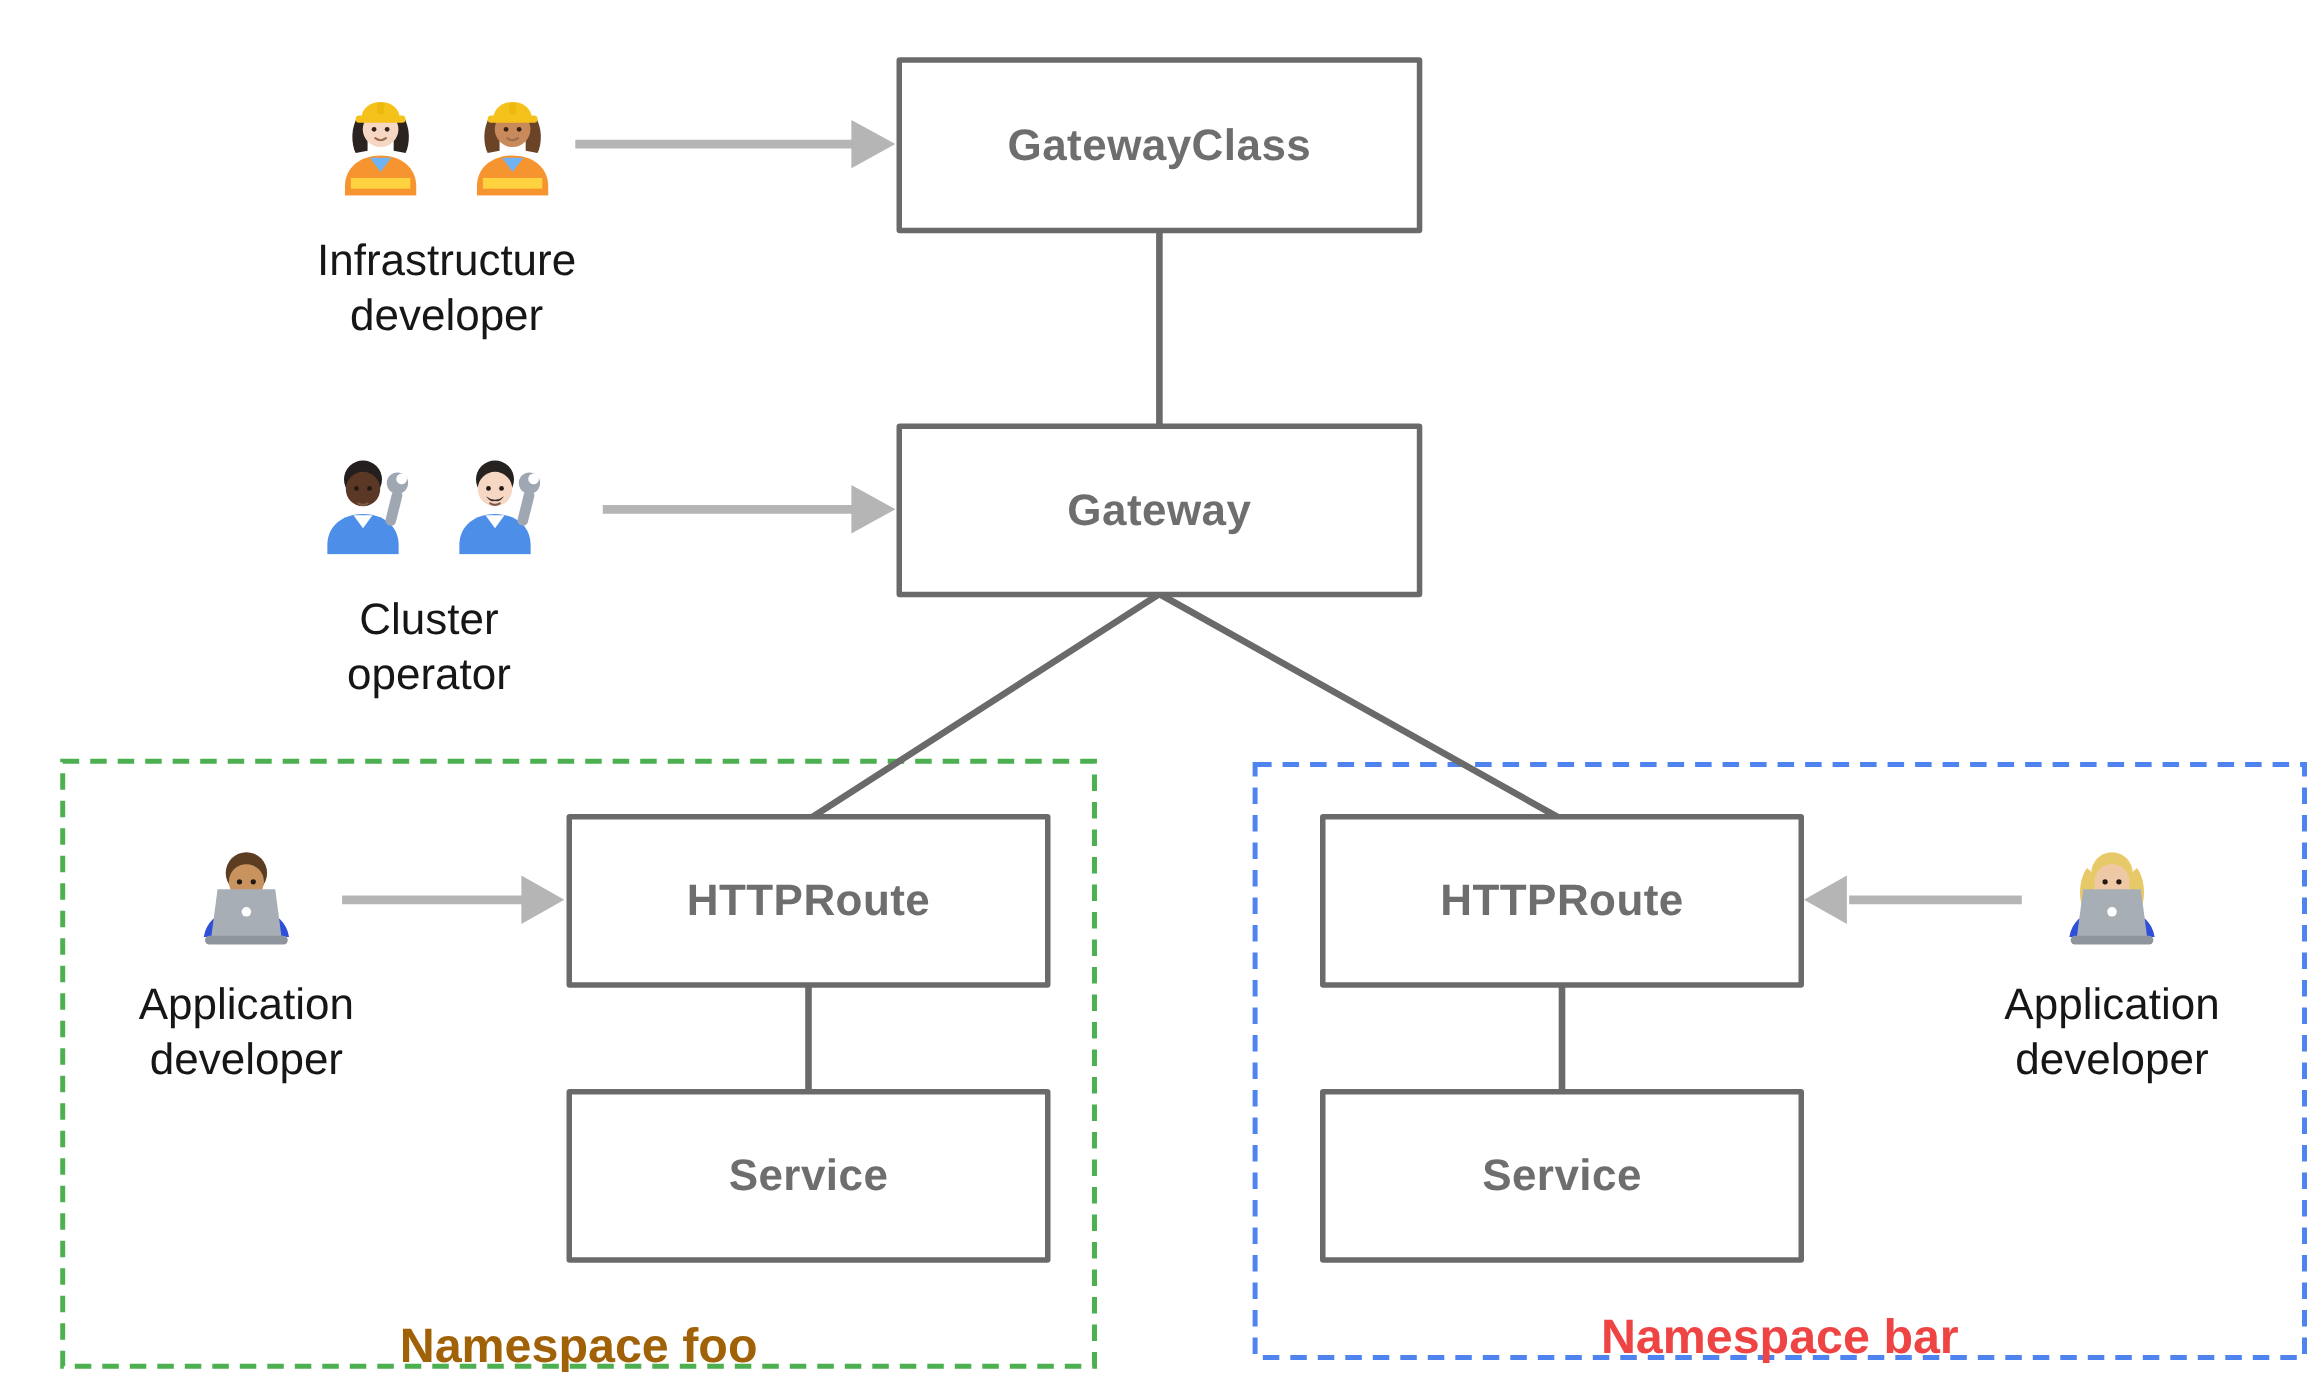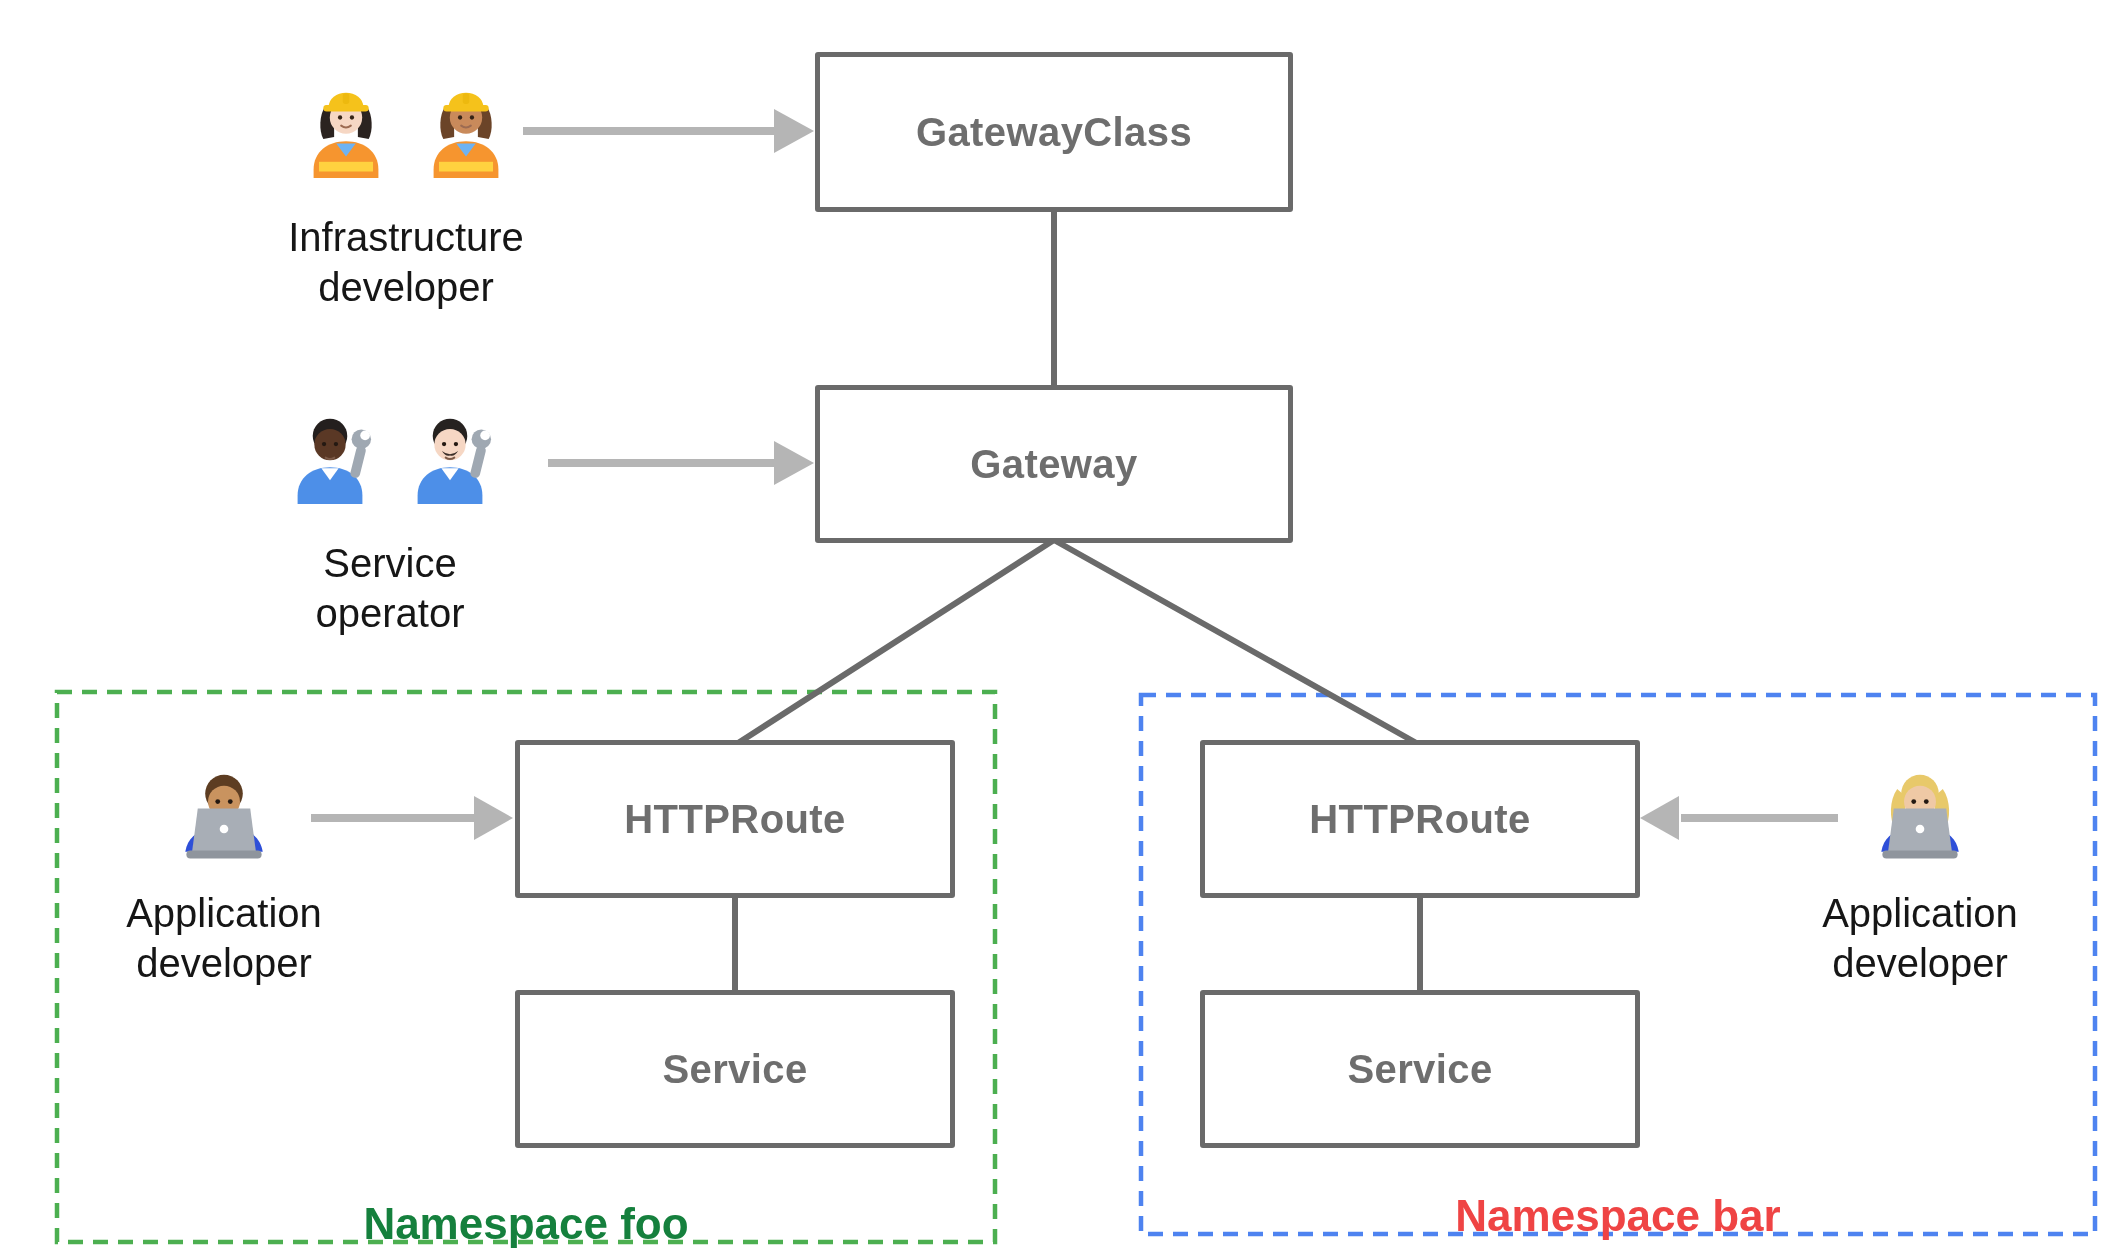--- a/index.html
+++ b/index.html
@@ -23,21 +23,21 @@
   .persona-icons{position:absolute;display:flex;gap:12px;}
   .persona-icon{width:108px;height:108px;display:block;}
   .persona-icon.tech{width:114px;height:114px;}
   .persona-label{
     position:absolute;text-align:center;font-size:40px;line-height:1.25;
     color:#161616;
   }
   .ns-label{
     position:absolute;text-align:center;font-size:44px;font-weight:bold;line-height:1;
   }
-  .ns-label.foo{color:#15803d;text-align:center;}
+  .ns-label.foo{color:#a16207;text-align:center;}
   .ns-label.bar{color:#ef4444;}
 </style>
 </head>
 <body>
 
 <div class="canvas">
 
   <svg class="overlay" viewBox="0 0 2112 1258">
     <defs>
 
@@ -143,21 +143,21 @@
   <div class="persona-label" style="left:256px;top:212px;width:300px;">Infrastructure developer</div>
 
   <div class="persona-icons" style="left:276px;top:396px;">
     <svg class="persona-icon" viewBox="0 0 100 100" style="--skin:#5A3825;--hair:#241F1E;">
         <use href="#sym-mechanic"></use>
       </svg>
     <svg class="persona-icon" viewBox="0 0 100 100" style="--skin:#F6D7C4;--hair:#262220;--mustache:#3A2E28;">
         <use href="#sym-mechanic"></use>
       </svg>
   </div>
-  <div class="persona-label" style="left:270px;top:538px;width:240px;">Service operator</div>
+  <div class="persona-label" style="left:270px;top:538px;width:240px;">Cluster operator</div>
 
   <div class="persona-icons" style="left:167px;top:756px;">
     <svg class="persona-icon tech" viewBox="0 0 100 100" style="--skin:#C9935F;--hair:#5D3D22;">
         <use href="#sym-technologist"></use>
       </svg>
   </div>
   <div class="persona-label" style="left:94px;top:888px;width:260px;">Application developer</div>
 
   <div class="persona-icons" style="left:1863px;top:756px;">
     <svg class="persona-icon tech" viewBox="0 0 100 100" style="--skin:#EFC9A5;--hair:#E8C96A;--sidehair:#E8C96A;">

